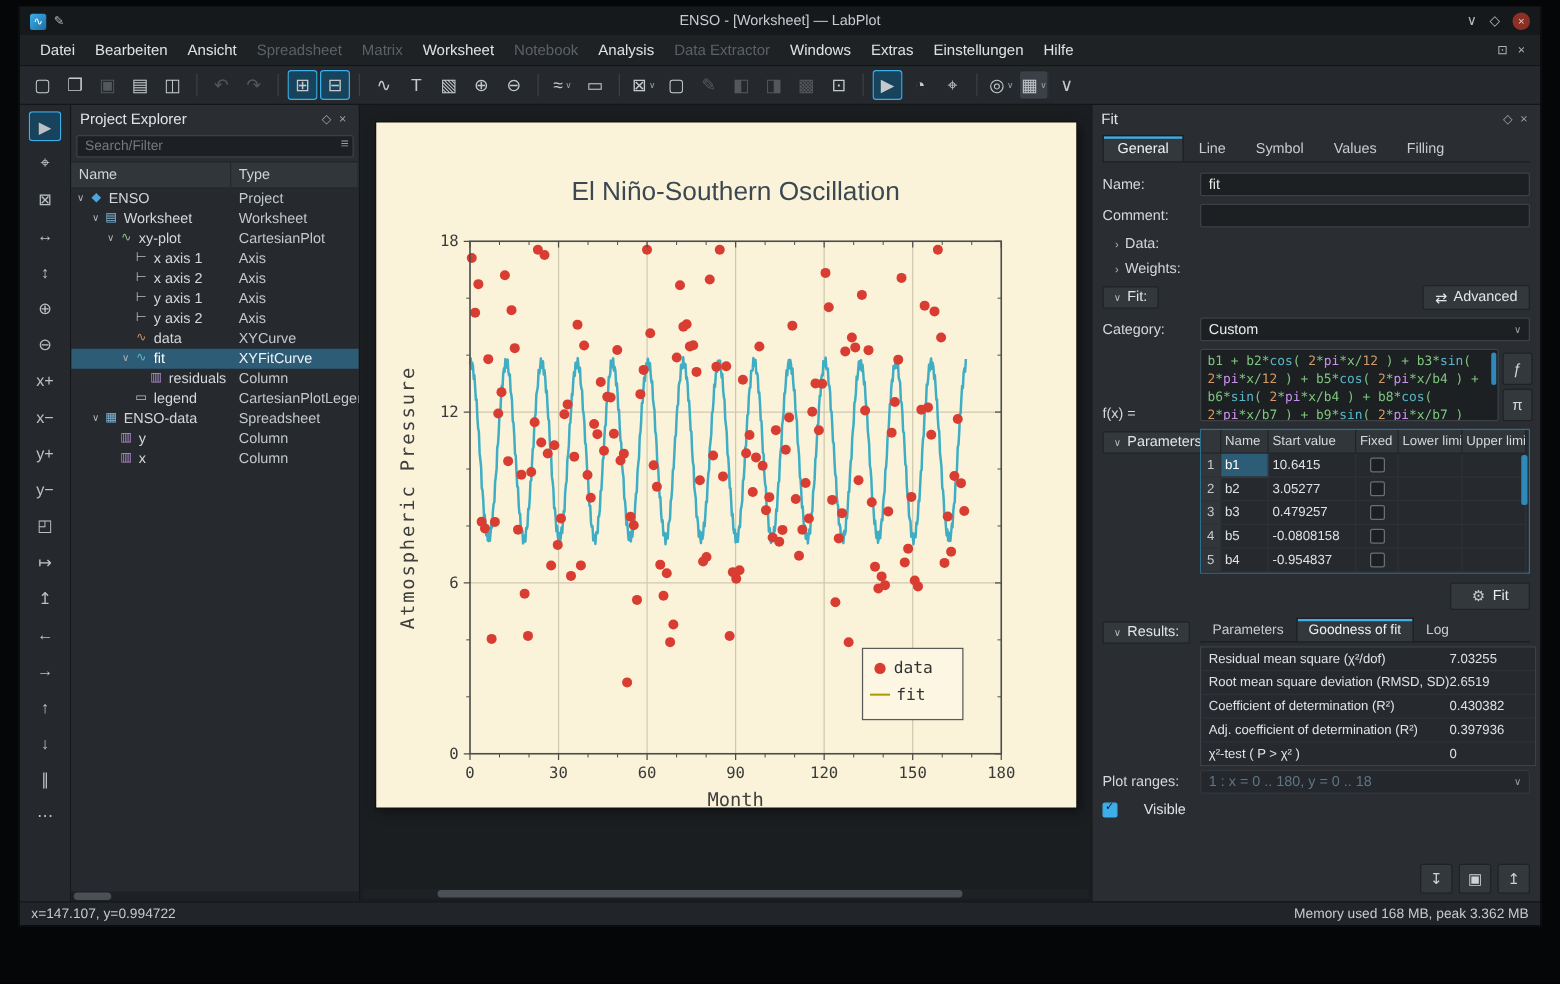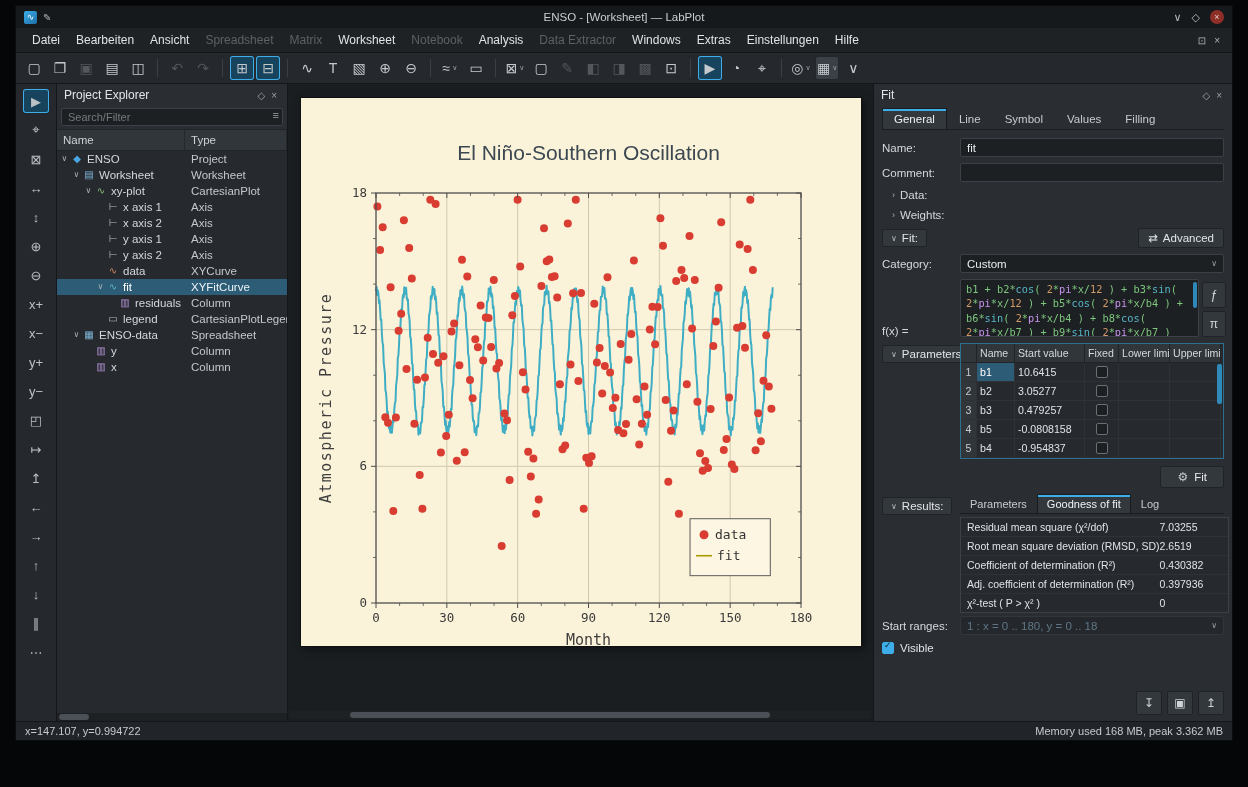--- a/index.html
+++ b/index.html
@@ -129,21 +129,21 @@
   .rtabs{display:flex;flex:1;border-bottom:1px solid #1a1d20;}
   .rtab{padding:3px 9px;font-size:11px;color:#c7cbd0;border:1px solid transparent;border-bottom:none;}
   .rtab.selected{background:#33383d;border-color:#1a1d20;box-shadow:inset 0 2px 0 #3daee9;color:#f0f2f4;}
   .rtable-row{display:flex;margin:0;flex:0 0 auto;}
   .rtable-row .label-col{width:78px;flex:0 0 auto;}
   .rtable{flex:1;border:1px solid #3c4147;background:#26292d;position:relative;}
   .rrow{display:flex;height:18px;align-items:center;border-bottom:1px solid #2e3236;padding:0 6px;font-size:10.5px;}
   .rrow:last-child{border-bottom:none;}
   .rlabel{flex:1;color:#dfe3e6;overflow:hidden;white-space:nowrap;}
   .rvalue{width:62px;flex:0 0 auto;color:#dfe3e6;}
-  .visible-row{display:flex;align-items:center;gap:6px;margin:4px 0 2px 0;flex:0 0 auto;}
+  .visible-row{display:flex;align-items:center;gap:21px;margin:4px 0 2px 0;flex:0 0 auto;}
   .dock-footer{display:flex;justify-content:flex-end;gap:5px;padding:4px 8px 6px 8px;flex:0 0 auto;}
   .foot-btn{width:24px;height:22px;background:#33383d;border:1px solid #1f2326;border-radius:2px;color:#cfd3d7;
         display:inline-flex;align-items:center;justify-content:center;font-size:12px;}
 
   
   .statusbar{height:18px;flex:0 0 auto;background:#212529;border-top:1px solid #141618;display:flex;align-items:center;
         justify-content:space-between;padding:0 9px;font-size:11px;color:#c6cacd;}
 </style>
 </head>
 <body>
@@ -914,21 +914,21 @@
                   <span class="rvalue">0.397936</span>
                 </div>
                 <div class="rrow">
                   <span class="rlabel">χ²-test ( P &gt; χ² )</span>
                   <span class="rvalue">0</span>
                 </div>
               </div>
           </div>
 
           <div class="form-row">
-            <span class="form-label">Start ranges:</span>
+            <span class="form-label">Plot ranges:</span>
             <span class="combo disabled">
               <span class="cval">1 : x = 0 .. 180, y = 0 .. 18</span>
               <span class="chev">∨</span>
             </span>
           </div>
 
           <div class="visible-row">
             <span class="cbx on"></span>
             <span>Visible</span>
           </div>

